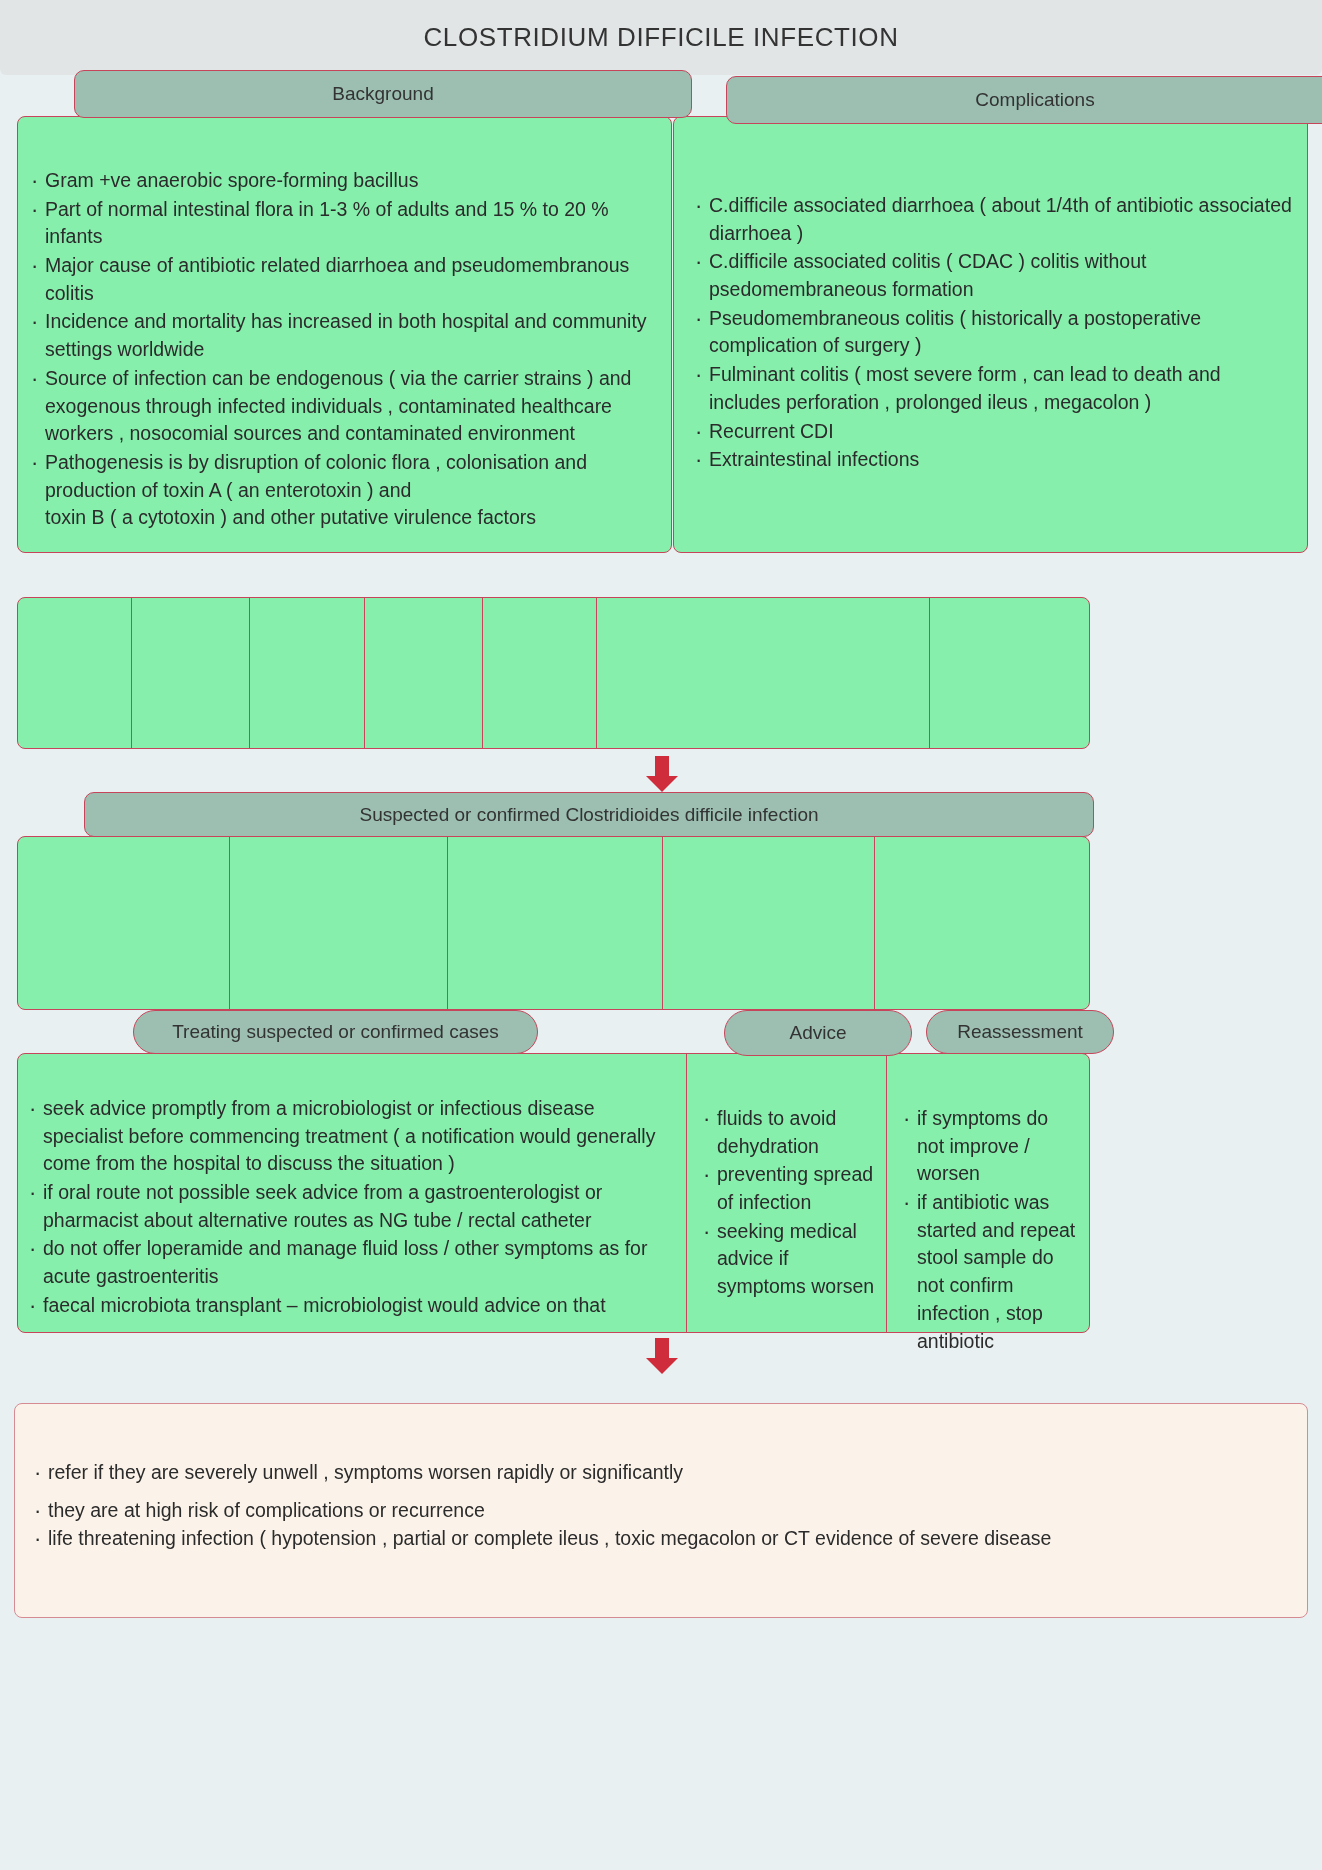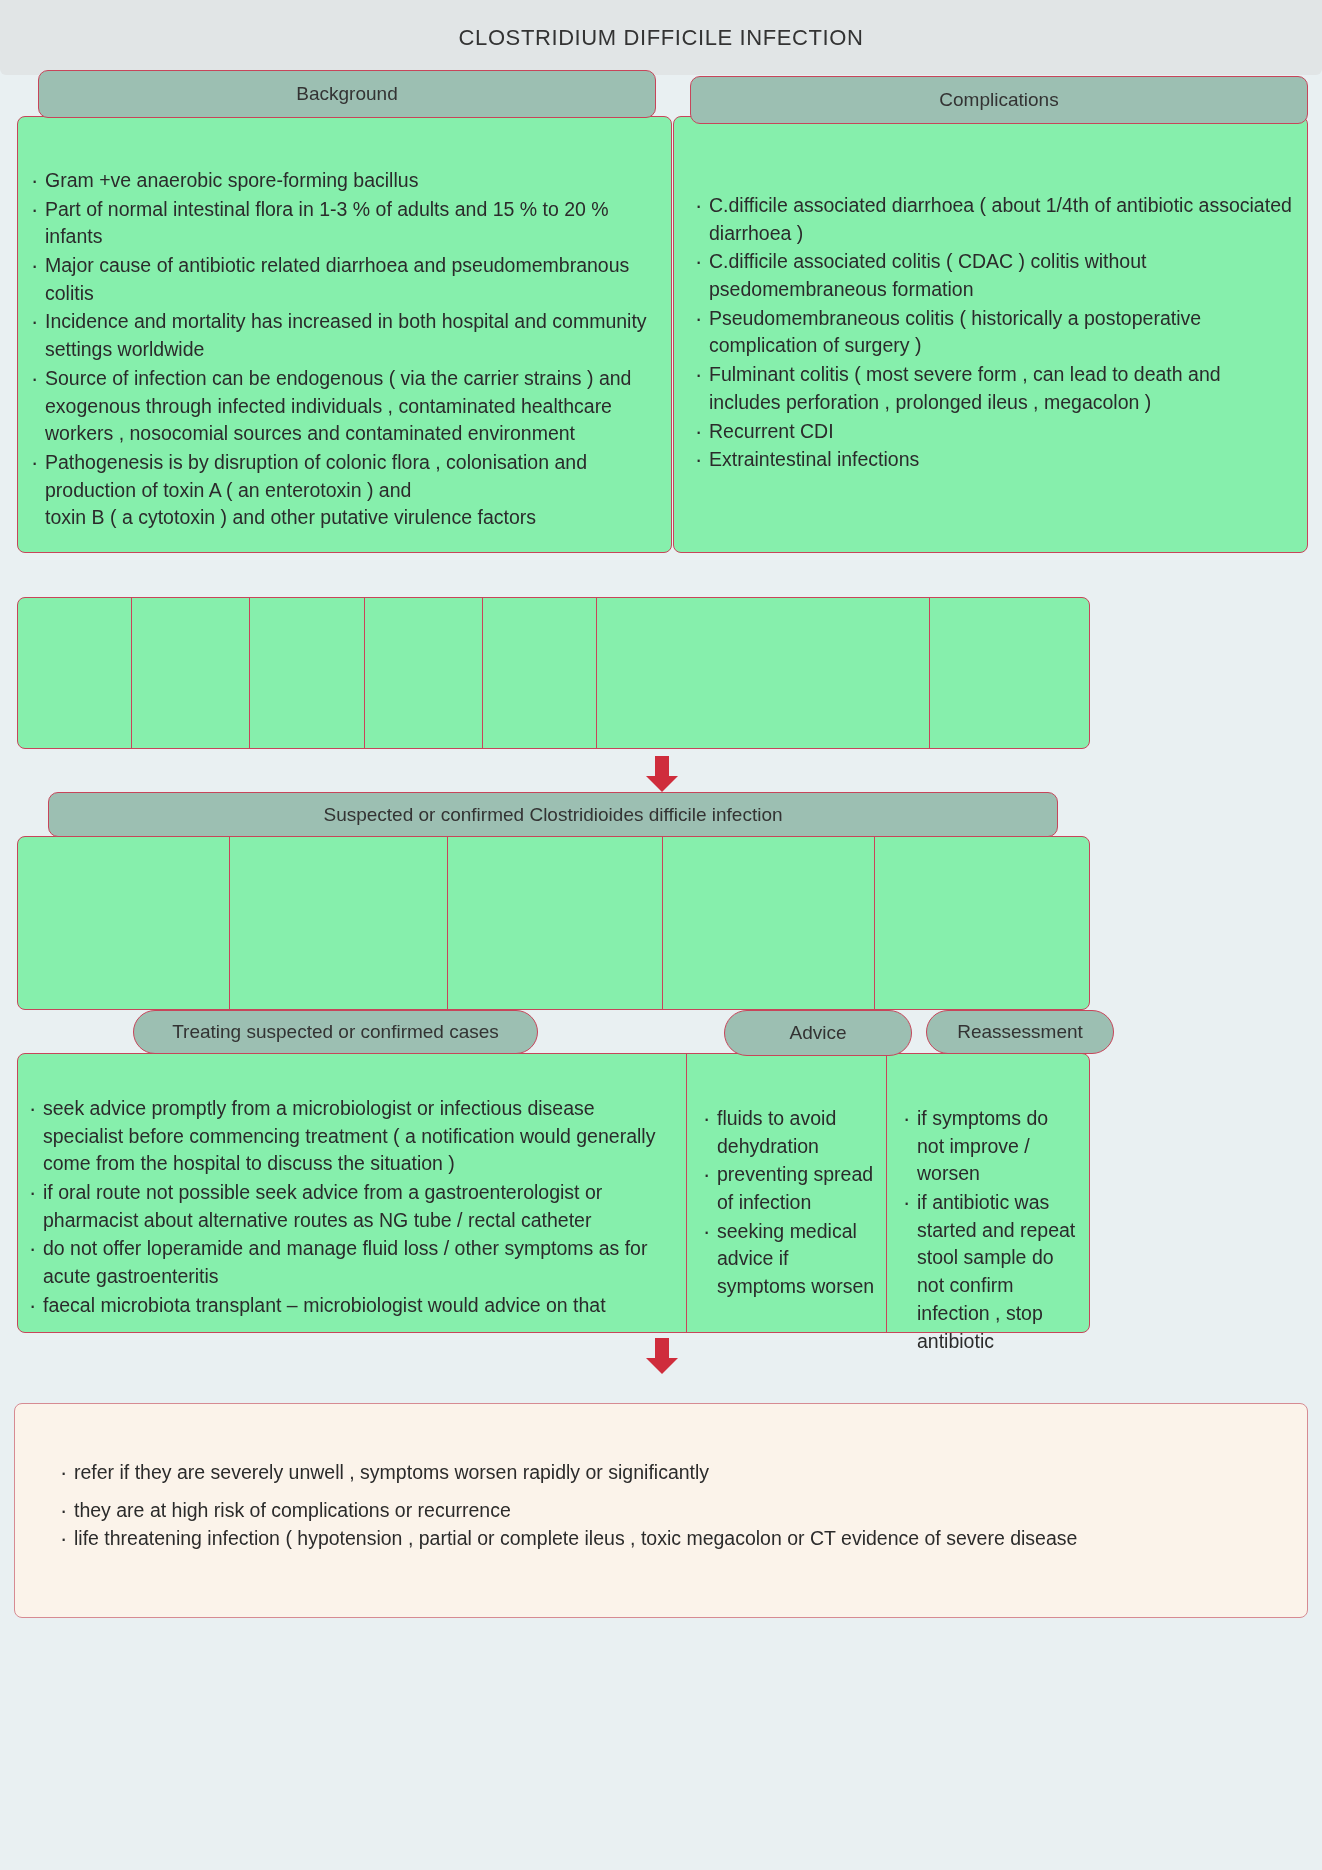--- a/index.html
+++ b/index.html
@@ -14,33 +14,34 @@
   .page{position:relative;width:1322px;height:1870px;}
 
   
   .titlebar{
     position:absolute;left:0;top:0;width:1322px;height:75px;
     background:#e1e5e6;
     border-radius:0 0 6px 6px;
     display:flex;align-items:center;justify-content:center;
   }
   .titlebar .t{
-    font-size:22px;letter-spacing:.6px;color:#333;text-align:center;
+    font-size:26px;letter-spacing:.6px;color:#333;text-align:center;
   }
 
   
   .green-head{
     background:#9cbfb2;
     border:1.5px solid #c7455a;
     border-radius:10px;
     display:flex;align-items:center;justify-content:center;
     font-size:19px;color:#333;
     box-sizing:border-box;
     position:absolute;
     z-index:3;
+    margin-left:36px;
   }
   .pill{
     background:#9cbfb2;
     border:1.5px solid #c7455a;
     border-radius:999px;
     display:flex;align-items:center;justify-content:center;
     font-size:19px;color:#333;
     box-sizing:border-box;
     position:absolute;
     z-index:4;
@@ -240,21 +241,21 @@
     <li>if antibiotic was started and repeat stool sample do not confirm infection , stop antibiotic</li>
   </ul>
 
   <div class="arrow" style="left:645px;top:1338px;">
     <svg width="34" height="36" viewBox="0 0 34 36">
       <path d="M10 0 H24 V20 H33 L17 36 L1 20 H10 Z" fill="#cf2d3c"></path>
     </svg>
   </div>
 
 
-  <div class="cream-box" style="left:14px;top:1403px;width:1294px;height:215px;padding-left:26px;">
+  <div class="cream-box" style="left:14px;top:1403px;width:1294px;height:215px;">
     <ul class="bul" style="margin:55px 16px 0 16px;">
       <li style="margin-bottom:10px;">refer if they are severely unwell , symptoms worsen rapidly or significantly</li>
       <li>they are at high risk of complications or recurrence</li>
       <li style="margin-bottom:10px;">life threatening infection ( hypotension , partial or complete ileus , toxic megacolon or CT evidence of severe disease</li>
     </ul>
   </div>
 
 </div>
 
 </body></html>

